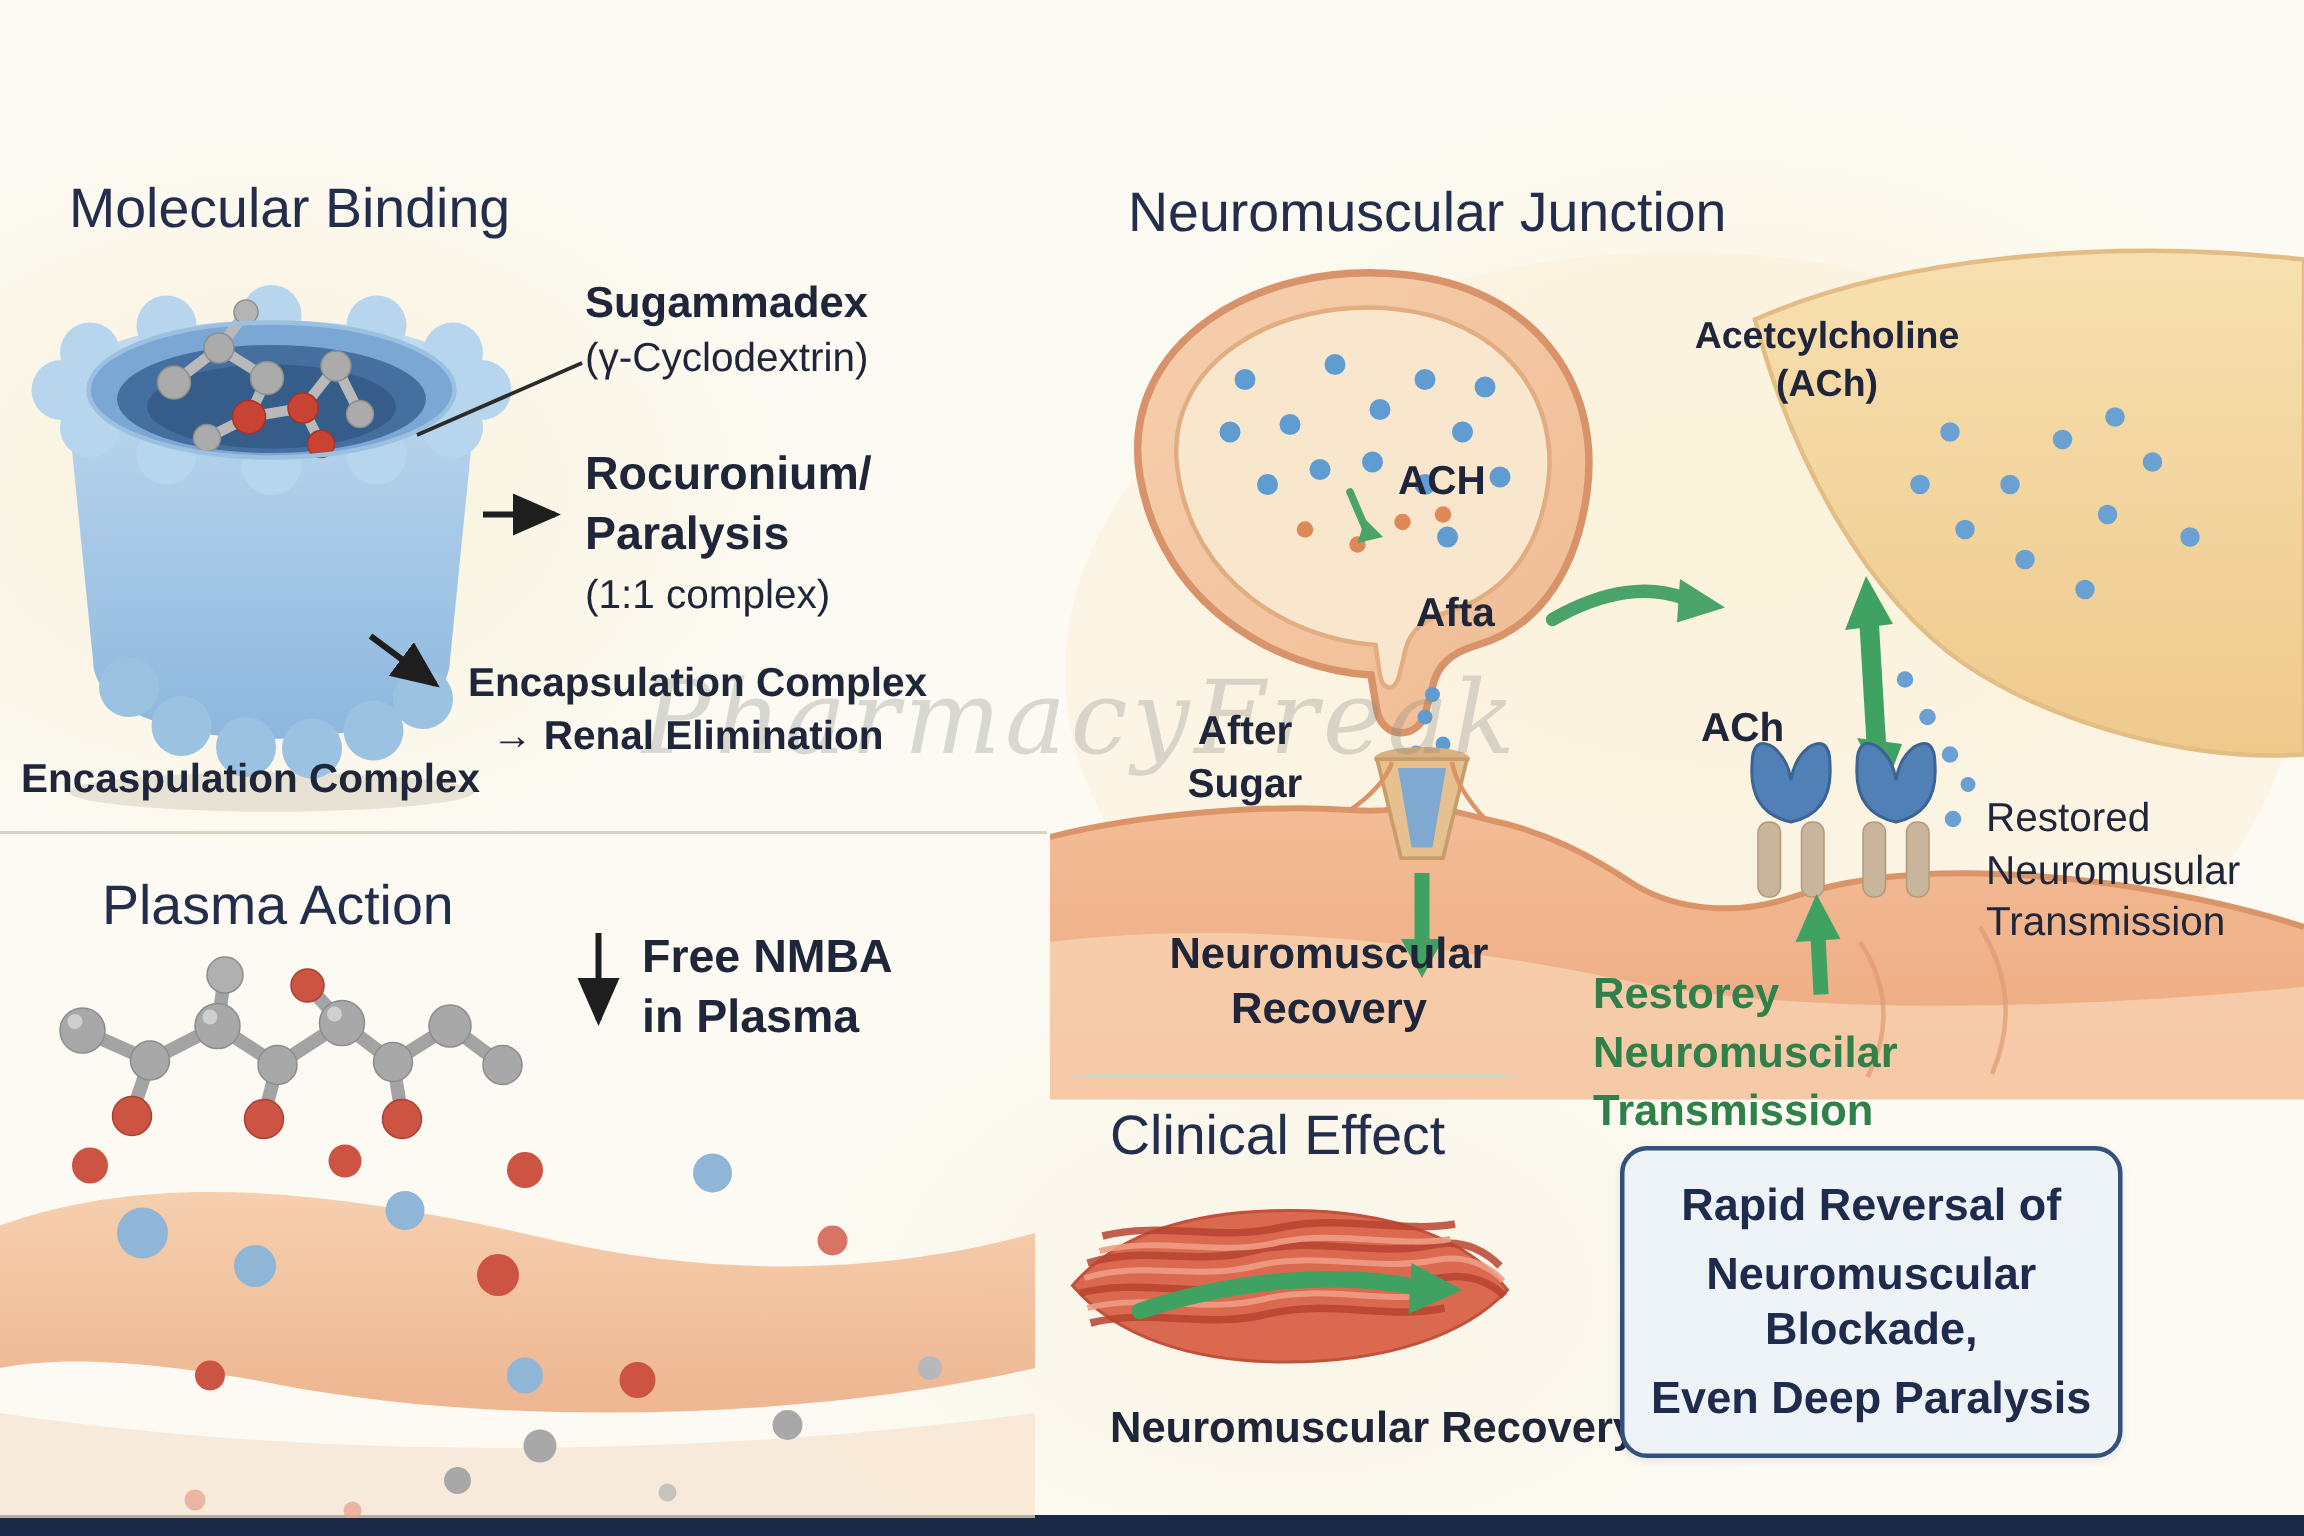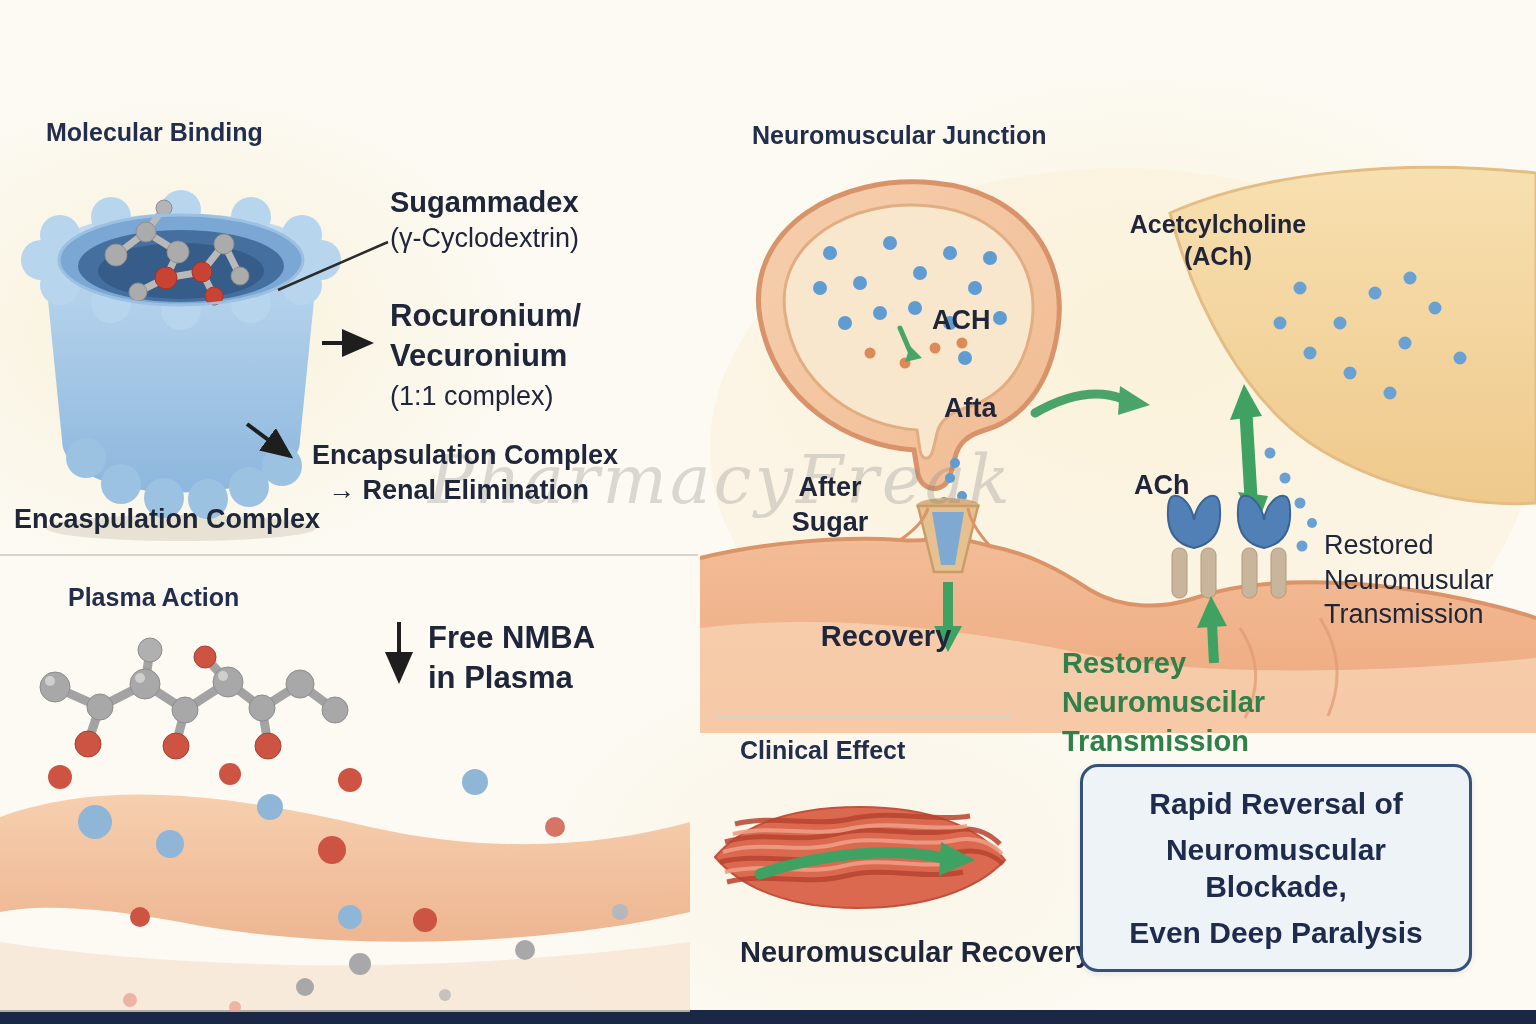--- a/index.html
+++ b/index.html
@@ -8,21 +8,21 @@
   .canvas {
     position:relative; width:1536px; height:1024px; overflow:hidden;
     background:
       radial-gradient(ellipse 520px 360px at 180px 330px, rgba(246,233,196,.55), transparent 70%),
       radial-gradient(ellipse 620px 420px at 1150px 340px, rgba(250,238,205,.60), transparent 70%),
       radial-gradient(ellipse 520px 320px at 860px 860px, rgba(247,236,210,.40), transparent 70%),
       #fcfaf3;
   }
   .abs { position:absolute; }
   .h1 { font-size:46px; font-weight:bold; color:#222c49; letter-spacing:.5px; }
-  .h2 { font-size:25px; font-weight:bold; color:#232d4c; }
+  .h2 { font-size:37px; font-weight:normal; color:#232d4c; }
   .lbl { color:#20263a; line-height:1.28; }
   .b29 { font-size:29px; font-weight:bold; }
   .b31 { font-size:31px; font-weight:bold; }
   .b27 { font-size:27px; font-weight:bold; }
   .r27 { font-size:27px; font-weight:normal; }
   .green { color:#2f8049; }
   .center { text-align:center; }
   .divider { position:absolute; height:2px; background:#d9d3c5; }
   .watermark {
     font-family:"DejaVu Serif", serif; font-style:italic;
@@ -97,21 +97,21 @@
     <ellipse cx="165" cy="100" rx="122" ry="45" fill="none" stroke="#9cc0e2" stroke-width="3"></ellipse>
   </svg>
 
   <div class="abs lbl z5" style="left:390px;top:184px;">
     <div class="b29">Sugammadex</div>
     <div class="r27">(γ-Cyclodextrin)</div>
   </div>
 
   <div class="abs lbl z5" style="left:390px;top:296px;">
     <div class="b31">Rocuronium/</div>
-    <div class="b31">Vecuronium</div>
+    <div class="b31">Paralysis</div>
     <div class="r27" style="margin-top:4px;">(1:1 complex)</div>
   </div>
 
   <div class="abs lbl z5" style="left:312px;top:438px;">
     <div class="b27">Encapsulation Complex</div>
     <div class="b27" style="padding-left:16px;">→ Renal Elimination</div>
   </div>
 
   <div class="abs lbl b27 z5" style="left:14px;top:502px;">Encaspulation Complex</div>
 
@@ -302,20 +302,21 @@
 
   <div class="abs lbl b27 z5" style="left:1134px;top:468px;">ACh</div>
 
   <div class="abs lbl z5" style="left:1324px;top:528px;font-size:27px;">
     <div>Restored</div>
     <div>Neuromusular</div>
     <div>Transmission</div>
   </div>
 
   <div class="abs lbl center z5" style="left:766px;top:618px;width:240px;">
+    <div class="b29">Neuromuscular</div>
     <div class="b29">Recovery</div>
   </div>
 
   <div class="abs lbl green z5" style="left:1062px;top:644px;font-size:29px;font-weight:bold;line-height:1.35;">
     <div>Restorey</div>
     <div>Neuromuscilar</div>
     <div>Transmission</div>
   </div>
 
   <div class="divider z1" style="left:715px;top:716px;width:296px;"></div>
@@ -334,21 +335,21 @@
       <path d="M18,70 C58,58 92,72 132,62 C172,52 212,66 252,58 C272,54 288,62 297,72"></path>
       <path d="M20,90 C60,80 98,94 138,84 C178,74 218,88 256,80"></path>
       <path d="M28,52 C68,42 108,56 148,46 C188,38 228,50 262,44"></path>
     </g>
     <path d="M55,92 C120,70 190,66 238,76" fill="none" stroke="#3fa263" stroke-width="11" stroke-linecap="round"></path>
     <polygon points="236,60 270,78 234,94" fill="#3fa263"></polygon>
   </svg>
 
   <div class="abs lbl b29 z5" style="left:740px;top:934px;">Neuromuscular Recovery</div>
 
-  <div class="abs callout z5" style="left:1080px;top:764px;width:392px;min-height:168px;">
+  <div class="abs callout z5" style="left:1080px;top:764px;width:335px;min-height:168px;">
     <div>Rapid Reversal of</div>
     <div>Neuromuscular Blockade,</div>
     <div>Even Deep Paralysis</div>
   </div>
 
   <div class="abs watermark z3" style="left:428px;top:440px;">PharmacyFreak</div>
 
   <svg class="abs z4" style="left:0;top:0;pointer-events:none;" width="1536" height="1024" viewBox="0 0 1536 1024">
     <defs>
       <marker id="ah" markerWidth="10" markerHeight="10" refX="7" refY="3.5" orient="auto">

